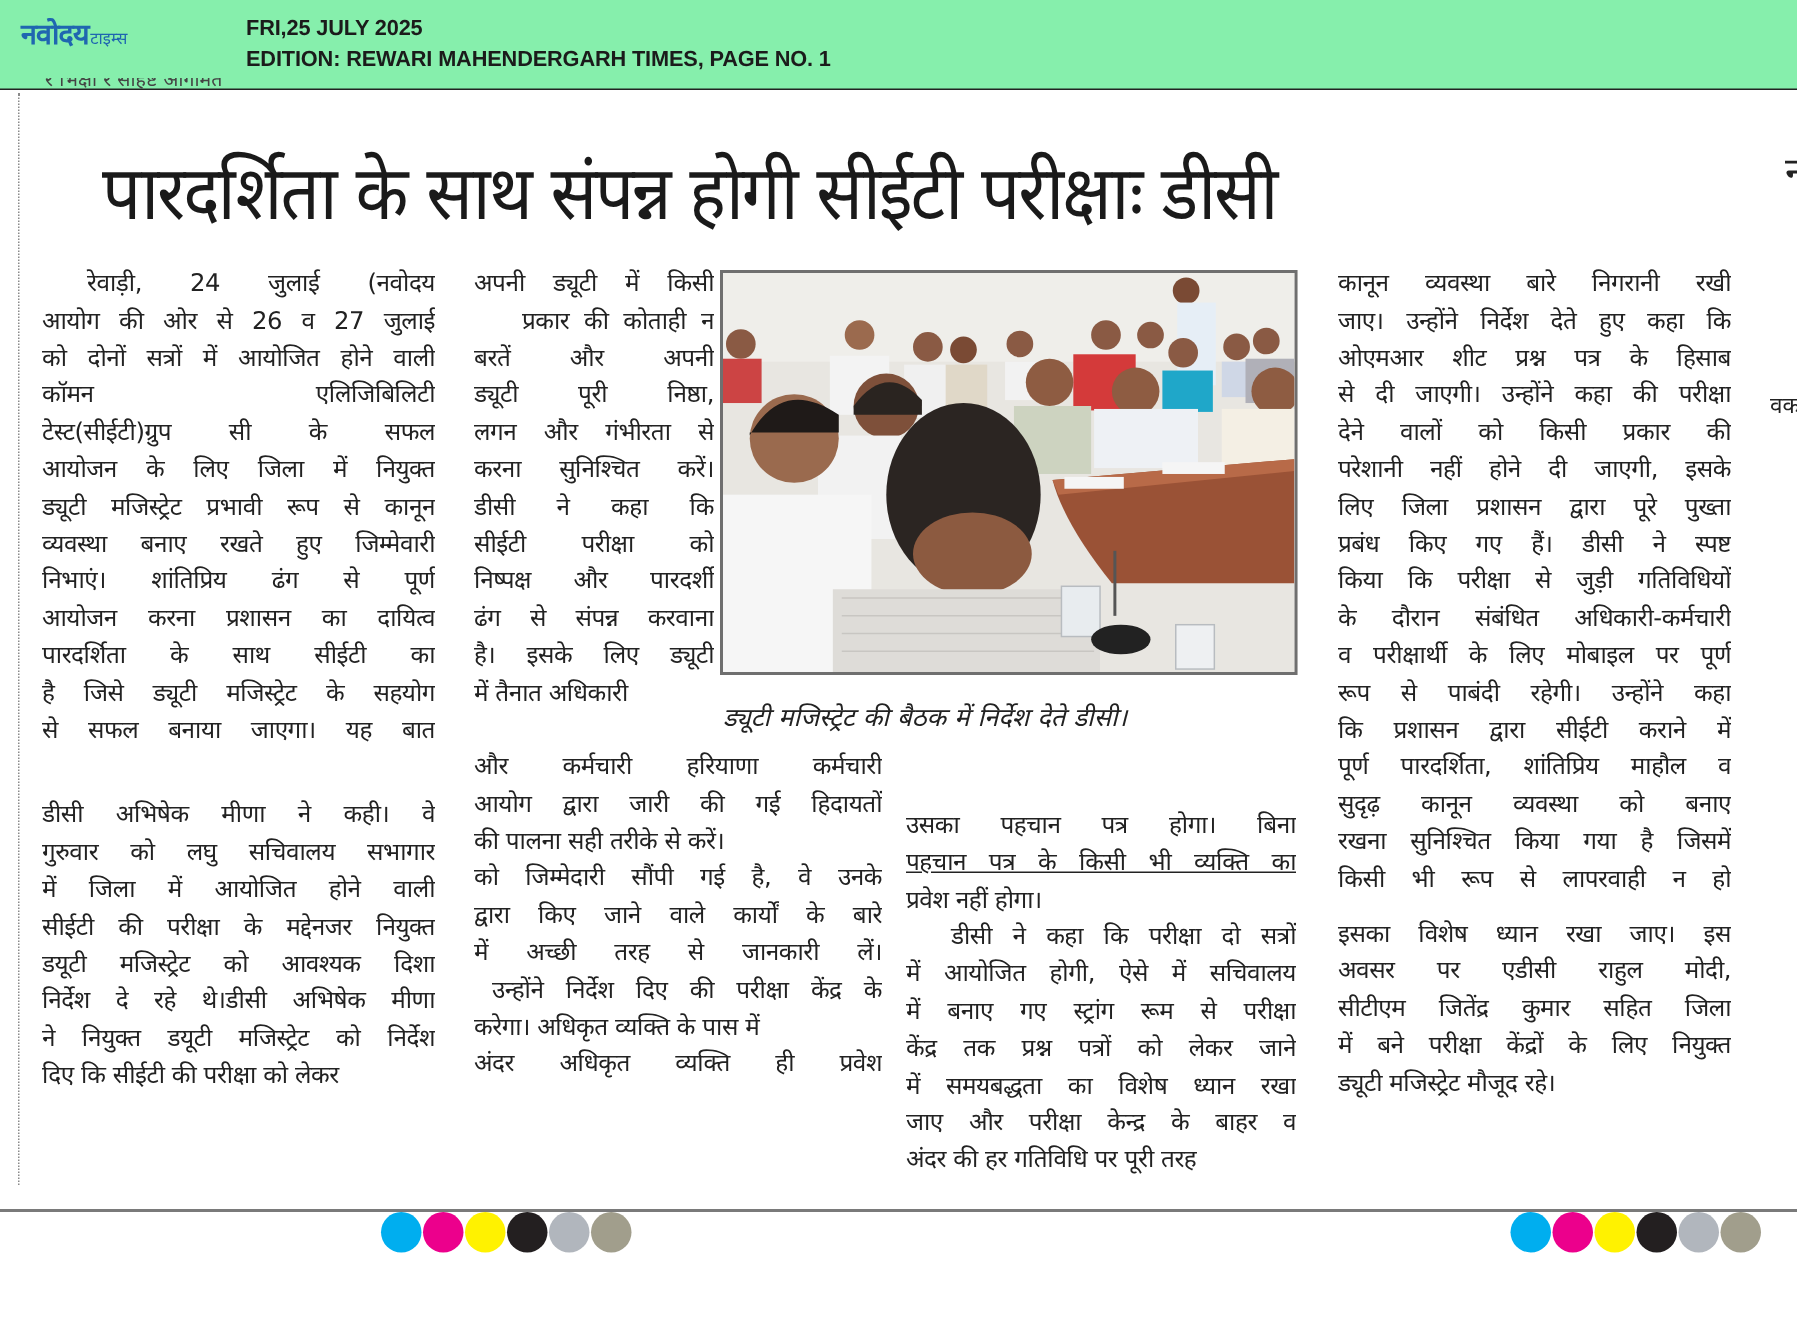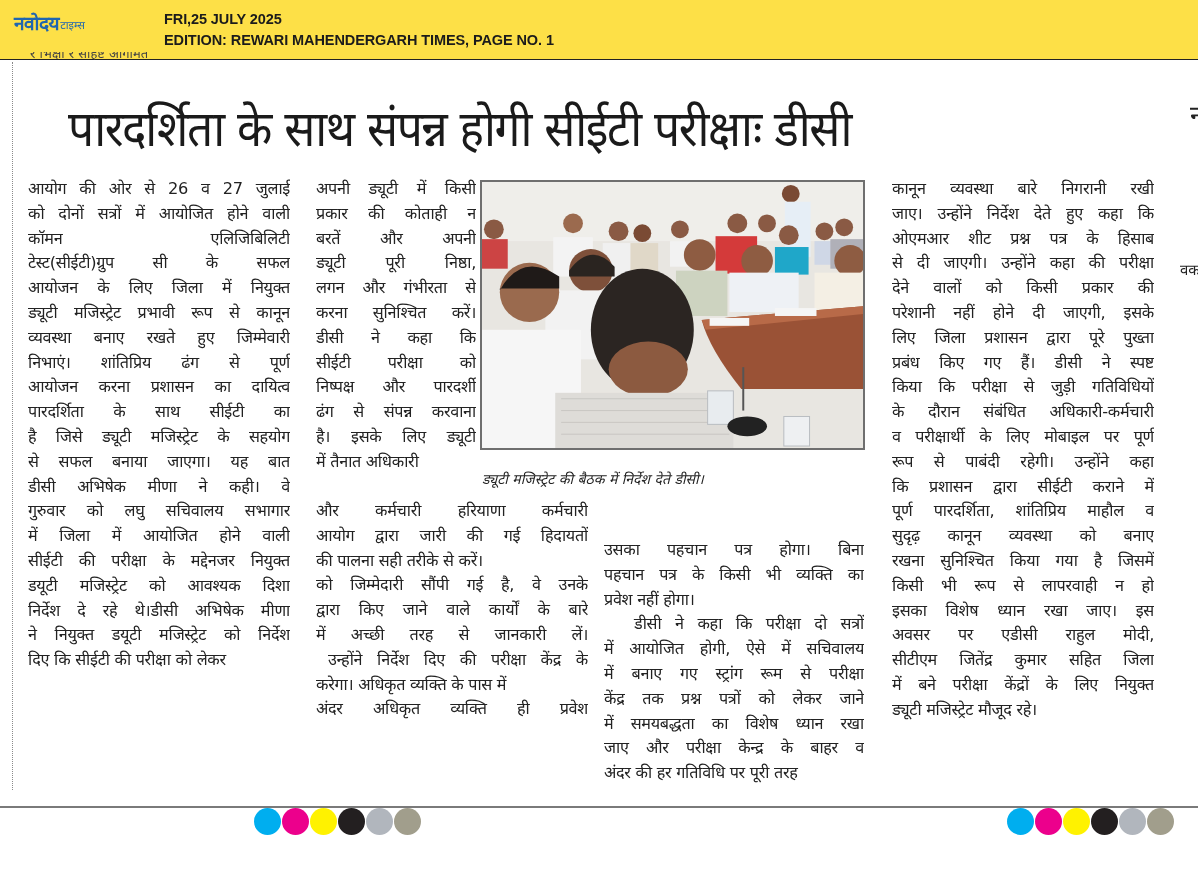--- a/index.html
+++ b/index.html
@@ -2,21 +2,21 @@
 <html><head>
   <meta charset="utf-8">
   <style>
     * { box-sizing: border-box; margin: 0; padding: 0; }
     html, body { width: 1198px; height: 882px; overflow: hidden; background: #ffffff; }
     body { position: relative; font-family: "DejaVu Sans", sans-serif; color: #1e1e1e; }
 
     
     .topbar {
       position: absolute; left: 0; top: 0; width: 1198px; height: 60px;
-      background: #fde047; border-bottom: 1px solid #222;
+      background: #86efac; border-bottom: 1px solid #222;
     }
     .logo {
       position: absolute; left: 14px; top: 10px; height: 24px;
       display: flex; align-items: flex-end;
     }
     .logo .brand-main {
       font-family: "DejaVu Sans", sans-serif; font-weight: bold;
       font-size: 19px; color: #1f66b0; letter-spacing: -0.5px; line-height: 22px;
     }
     .logo .brand-sub {
@@ -72,21 +72,21 @@
 
     
     .photo {
       position: absolute; left: 480px; top: 180px; width: 385px; height: 270px;
       border: 2px solid #6f6f6f; overflow: hidden; background: #e9e7e3;
     }
     .photo svg { display: block; width: 100%; height: 100%; }
     .caption {
       position: absolute; left: 482px; top: 468px; width: 400px;
       font-family: "DejaVu Sans", sans-serif; font-style: italic;
-      font-size: 14px; color: #222; line-height: 22px; white-space: nowrap;
+      font-size: 17px; color: #222; line-height: 22px; white-space: nowrap;
     }
 
     
     .edge-col {
       position: absolute; left: 1180px; top: 258px; width: 18px; overflow: hidden;
       font-size: 15px; line-height: 24.6px; color: #222; white-space: nowrap;
     }
 
     
     .bottom-rule {
@@ -118,45 +118,46 @@
 
 <div class="clipped-line">
   <span>र  भिक्षा  र  सहिष्ट  आगमित</span>
 </div>
 <div class="margin-dots"></div>
 
 <h1 class="headline">पारदर्शिता के साथ संपन्न होगी सीईटी परीक्षाः डीसी</h1>
 <div class="side-headline-fragment">न</div>
 
 <div class="col" id="col1">
+    <span class="line" style="text-indent: 30px; display: block; text-align: justify; text-align-last: justify;">रेवाड़ी, 24 जुलाई (नवोदय</span>
     <span class="line" style="display: block; text-align: justify; text-align-last: justify;">आयोग की ओर से 26 व 27 जुलाई</span>
     <span class="line" style="display: block; text-align: justify; text-align-last: justify;">को दोनों सत्रों में आयोजित होने वाली</span>
     <span class="line" style="display: block; text-align: justify; text-align-last: justify;">कॉमन              एलिजिबिलिटी</span>
     <span class="line" style="display: block; text-align: justify; text-align-last: justify;">टेस्ट(सीईटी)ग्रुप सी के सफल</span>
     <span class="line" style="display: block; text-align: justify; text-align-last: justify;">आयोजन के लिए जिला में नियुक्त</span>
     <span class="line" style="display: block; text-align: justify; text-align-last: justify;">ड्यूटी मजिस्ट्रेट प्रभावी रूप से कानून</span>
     <span class="line" style="display: block; text-align: justify; text-align-last: justify;">व्यवस्था बनाए रखते हुए जिम्मेवारी</span>
     <span class="line" style="display: block; text-align: justify; text-align-last: justify;">निभाएं। शांतिप्रिय ढंग से पूर्ण</span>
     <span class="line" style="display: block; text-align: justify; text-align-last: justify;">आयोजन करना प्रशासन का दायित्व</span>
     <span class="line" style="display: block; text-align: justify; text-align-last: justify;">पारदर्शिता के साथ सीईटी का</span>
     <span class="line" style="display: block; text-align: justify; text-align-last: justify;">है जिसे ड्यूटी मजिस्ट्रेट के सहयोग</span>
     <span class="line" style="display: block; text-align: justify; text-align-last: justify;">से सफल बनाया जाएगा। यह बात</span>
-    <span class="line" style="display: block; text-align: justify; text-align-last: justify;">डीसी अभिषेक मीणा ने कही। वे</span>
+    <span class="line" style="display: block; text-align: justify; text-align-last: justify; margin-top: 32px;">डीसी अभिषेक मीणा ने कही। वे</span>
     <span class="line" style="display: block; text-align: justify; text-align-last: justify;">गुरुवार को लघु सचिवालय सभागार</span>
     <span class="line" style="display: block; text-align: justify; text-align-last: justify;">में जिला में आयोजित होने वाली</span>
     <span class="line" style="display: block; text-align: justify; text-align-last: justify;">सीईटी की परीक्षा के मद्देनजर नियुक्त</span>
     <span class="line" style="display: block; text-align: justify; text-align-last: justify;">डयूटी मजिस्ट्रेट को आवश्यक दिशा</span>
     <span class="line" style="display: block; text-align: justify; text-align-last: justify;">निर्देश दे रहे थे।डीसी अभिषेक मीणा</span>
     <span class="line" style="display: block; text-align: justify; text-align-last: justify;">ने नियुक्त डयूटी मजिस्ट्रेट को निर्देश</span>
     <span class="line" style="display: block;">दिए कि सीईटी की परीक्षा को लेकर</span>
   </div>
 
 <div class="col" id="col2-top">
     <span class="line" style="display: block; text-align: justify; text-align-last: justify;">अपनी ड्यूटी में किसी</span>
-    <span class="line" style="display: block; text-align: justify; text-align-last: justify;">प्रकार की कोताही न</span>
+    <span class="line" style="display: block; text-align: justify; text-align-last: justify; margin-left: 32px;">प्रकार की कोताही न</span>
     <span class="line" style="display: block; text-align: justify; text-align-last: justify;">बरतें और अपनी</span>
     <span class="line" style="display: block; text-align: justify; text-align-last: justify;">ड्यूटी पूरी निष्ठा,</span>
     <span class="line" style="display: block; text-align: justify; text-align-last: justify;">लगन और गंभीरता से</span>
     <span class="line" style="display: block; text-align: justify; text-align-last: justify;">करना सुनिश्चित करें।</span>
     <span class="line" style="display: block; text-align: justify; text-align-last: justify;">डीसी ने कहा कि</span>
     <span class="line" style="display: block; text-align: justify; text-align-last: justify;">सीईटी परीक्षा को</span>
     <span class="line" style="display: block; text-align: justify; text-align-last: justify;">निष्पक्ष और पारदर्शी</span>
     <span class="line" style="display: block; text-align: justify; text-align-last: justify;">ढंग से संपन्न करवाना</span>
     <span class="line" style="display: block; text-align: justify; text-align-last: justify;">है। इसके लिए ड्यूटी</span>
     <span class="line" style="display: block;">में तैनात अधिकारी</span>
@@ -237,21 +238,21 @@
     <span class="line" style="display: block; text-align: justify; text-align-last: justify;">को जिम्मेदारी सौंपी गई है, वे उनके</span>
     <span class="line" style="display: block; text-align: justify; text-align-last: justify;">द्वारा किए जाने वाले कार्यों के बारे</span>
     <span class="line" style="display: block; text-align: justify; text-align-last: justify;">में अच्छी तरह से जानकारी लें।</span>
     <span class="line" style="display: block; text-align: justify; text-align-last: justify; margin-left: 12px;">उन्होंने निर्देश दिए की परीक्षा केंद्र के</span>
     <span class="line" style="display: block;">करेगा। अधिकृत व्यक्ति के पास में</span>
     <span class="line" style="display: block; text-align: justify; text-align-last: justify;">अंदर अधिकृत व्यक्ति ही प्रवेश</span>
   </div>
 
 <div class="col" id="col3">
     <span class="line" style="display: block; text-align: justify; text-align-last: justify;">उसका पहचान पत्र होगा। बिना</span>
-    <span class="line" style="display: block; text-align: justify; text-align-last: justify;">पहचान पत्र के किसी भी व्यक्ति का</span>
+    <span class="line" style="display: block; text-align: justify; text-align-last: justify; text-decoration: underline;">पहचान पत्र के किसी भी व्यक्ति का</span>
     <span class="line" style="display: block;">प्रवेश नहीं होगा।</span>
     <span class="line" style="text-indent: 30px; display: block; text-align: justify; text-align-last: justify;">डीसी ने कहा कि परीक्षा दो सत्रों</span>
     <span class="line" style="display: block; text-align: justify; text-align-last: justify;">में आयोजित होगी, ऐसे में सचिवालय</span>
     <span class="line" style="display: block; text-align: justify; text-align-last: justify;">में बनाए गए स्ट्रांग रूम से परीक्षा</span>
     <span class="line" style="display: block; text-align: justify; text-align-last: justify;">केंद्र तक प्रश्न पत्रों को लेकर जाने</span>
     <span class="line" style="display: block; text-align: justify; text-align-last: justify;">में समयबद्धता का विशेष ध्यान रखा</span>
     <span class="line" style="display: block; text-align: justify; text-align-last: justify;">जाए और परीक्षा केन्द्र के बाहर व</span>
     <span class="line" style="display: block;">अंदर की हर गतिविधि पर पूरी तरह</span>
   </div>
 
@@ -266,21 +267,21 @@
     <span class="line" style="display: block; text-align: justify; text-align-last: justify;">प्रबंध किए गए हैं। डीसी ने स्पष्ट</span>
     <span class="line" style="display: block; text-align: justify; text-align-last: justify;">किया कि परीक्षा से जुड़ी गतिविधियों</span>
     <span class="line" style="display: block; text-align: justify; text-align-last: justify;">के दौरान संबंधित अधिकारी-कर्मचारी</span>
     <span class="line" style="display: block; text-align: justify; text-align-last: justify;">व परीक्षार्थी के लिए मोबाइल पर पूर्ण</span>
     <span class="line" style="display: block; text-align: justify; text-align-last: justify;">रूप से पाबंदी रहेगी। उन्होंने कहा</span>
     <span class="line" style="display: block; text-align: justify; text-align-last: justify;">कि प्रशासन द्वारा सीईटी कराने में</span>
     <span class="line" style="display: block; text-align: justify; text-align-last: justify;">पूर्ण पारदर्शिता, शांतिप्रिय माहौल व</span>
     <span class="line" style="display: block; text-align: justify; text-align-last: justify;">सुदृढ़ कानून व्यवस्था को बनाए</span>
     <span class="line" style="display: block; text-align: justify; text-align-last: justify;">रखना सुनिश्चित किया गया है जिसमें</span>
     <span class="line" style="display: block; text-align: justify; text-align-last: justify;">किसी भी रूप से लापरवाही न हो</span>
-    <span class="line" style="display: block; text-align: justify; text-align-last: justify;">इसका विशेष ध्यान रखा जाए। इस</span>
+    <span class="line" style="display: block; text-align: justify; text-align-last: justify; margin-top: 12px;">इसका विशेष ध्यान रखा जाए। इस</span>
     <span class="line" style="display: block; text-align: justify; text-align-last: justify;">अवसर पर एडीसी राहुल मोदी,</span>
     <span class="line" style="display: block; text-align: justify; text-align-last: justify;">सीटीएम जितेंद्र कुमार सहित जिला</span>
     <span class="line" style="display: block; text-align: justify; text-align-last: justify;">में बने परीक्षा केंद्रों के लिए नियुक्त</span>
     <span class="line" style="display: block;">ड्यूटी मजिस्ट्रेट मौजूद रहे।</span>
   </div>
 
 <div class="edge-col"><span class="line">व</span><span class="line">क</span></div>
 
 <div class="bottom-rule"></div>
 <div class="reg-marks" id="reg-left">

